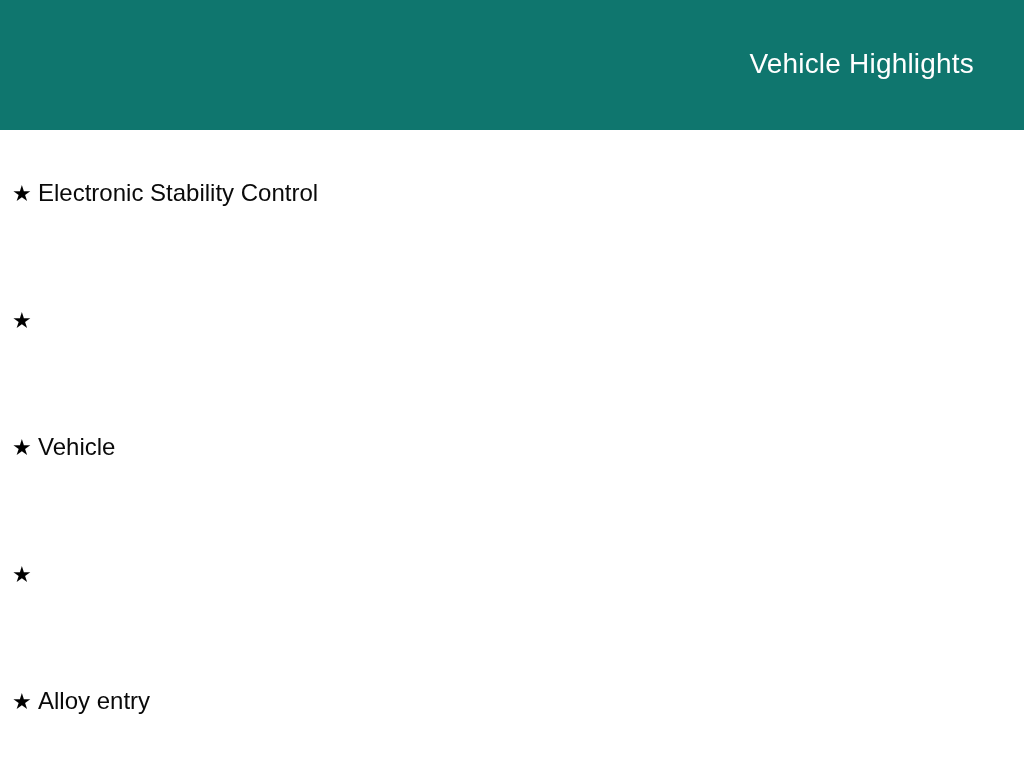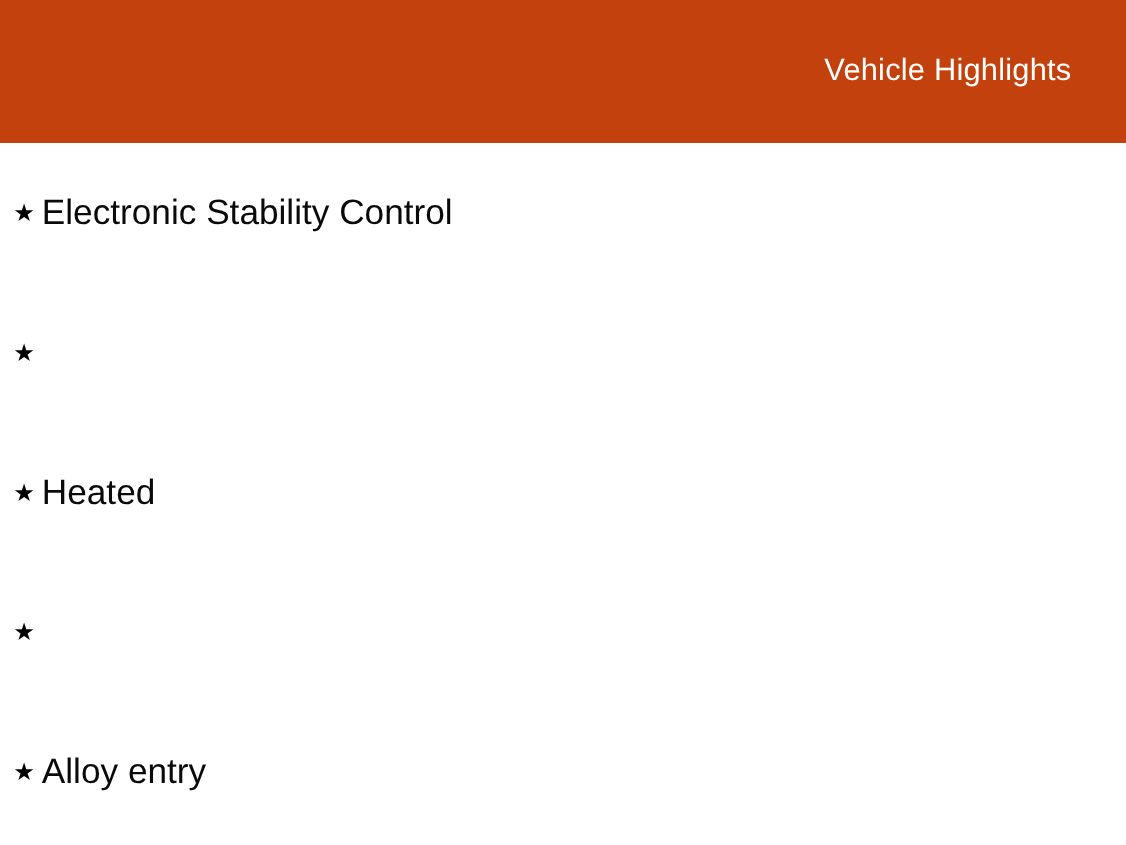--- a/index.html
+++ b/index.html
@@ -18,21 +18,21 @@
     width: 1024px;
     height: 768px;
     background: #ffffff;
   }
   .header-bar {
     position: absolute;
     top: 0;
     left: 0;
     width: 1024px;
     height: 130px;
-    background: #c2410c;
+    background: #0f766e;
   }
   .header-title {
     position: absolute;
     right: 50px;
     top: 48px;
     color: #ffffff;
     font-size: 28px;
     font-weight: 400;
     letter-spacing: 0.2px;
     white-space: nowrap;
@@ -56,21 +56,21 @@
   .bullet-star {
     display: inline-block;
     width: 26px;
     font-size: 22px;
     line-height: 1;
     color: #000000;
     text-align: left;
     flex: none;
   }
   .item-label {
-    font-size: 32px;
+    font-size: 24px;
     color: #0a0a0a;
     line-height: 1.1;
     white-space: nowrap;
   }
 </style>
 </head>
 <body>
 
 <div class="page">
 
@@ -84,21 +84,21 @@
       <span class="bullet-star">★</span>
       <span class="item-label">Electronic Stability Control</span>
     </li>
 
     <li class="highlight-item">
       <span class="bullet-star">★</span>
     </li>
 
     <li class="highlight-item">
       <span class="bullet-star">★</span>
-      <span class="item-label">Heated</span>
+      <span class="item-label">Vehicle</span>
     </li>
 
     <li class="highlight-item">
       <span class="bullet-star">★</span>
     </li>
 
     <li class="highlight-item">
       <span class="bullet-star">★</span>
       <span class="item-label">Alloy entry</span>
     </li>

